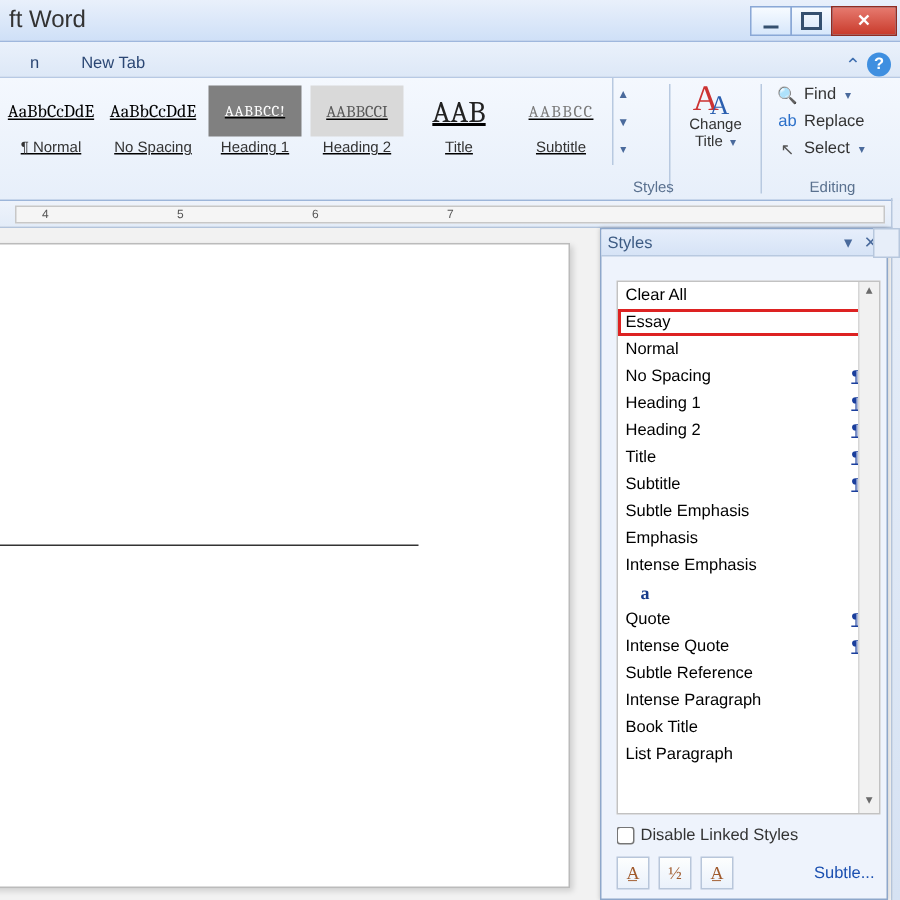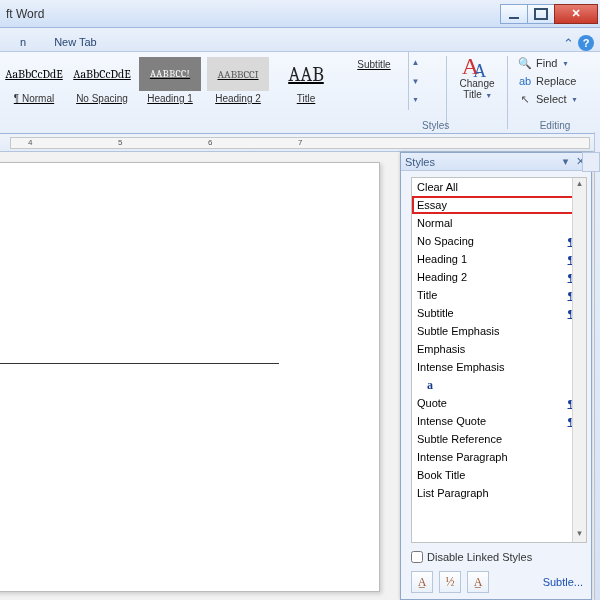--- a/index.html
+++ b/index.html
@@ -1,19 +1,19 @@
 <!DOCTYPE html>
 <html><head>
 <meta charset="utf-8">
 <style>
   * { box-sizing: border-box; margin: 0; padding: 0; }
   body { font-family: "Segoe UI", Tahoma, sans-serif; font-size: 11px; background: #fff; width: 600px; height: 600px; overflow: hidden; position: relative; }
 
   .titlebar { height: 28px; background: linear-gradient(#e9f0fb, #cfe0f7); border-bottom: 1px solid #9fb7dd; display: flex; align-items: center; justify-content: space-between; padding-left: 6px; }
-  .titlebar-left { font-size: 12px; color: #333; }
+  .titlebar-left { font-size: 16px; color: #333; }
   .winbtns { display: flex; height: 20px; margin-right: 2px; }
   .winbtn { width: 28px; height: 20px; border: 1px solid #8aa8d6; background: linear-gradient(#f7fbff,#d7e7fb); display: flex; align-items: center; justify-content: center; margin-left: -1px; }
   .winbtn.close { width: 44px; background: linear-gradient(#e67a6f,#c93b2c); border-color: #8f2c22; color: #fff; font-weight: bold; }
   .winbtn.min::after { content:""; width:10px; border-top:2px solid #35506f; position:relative; top:4px; }
   .winbtn.max::after { content:""; width:10px; height:8px; border:2px solid #35506f; }
   .winbtn.close::after { content:"✕"; font-size:11px; }
 
   .tabsrow { height: 24px; background: linear-gradient(#eaf1fb,#dde8f7); display: flex; align-items: flex-end; padding-left: 12px; gap: 12px; border-bottom: 1px solid #b7c9e4; }
   .tabsrow .tab { padding: 3px 8px; color: #2b4774; font-size: 11px; }
   .tabsrow .help { margin-left:auto; display:flex; gap:4px; padding-right:6px; align-items:center; }
@@ -53,21 +53,21 @@
   .ruler .num { position:absolute; top:0; font-size:8px; color:#555; }
 
   .workspace { position:absolute; left:0; top:152px; right:0; bottom:0; background:#f2f2f2; }
   .page { position:absolute; left:-10px; top:10px; width:390px; height:430px; background:#fff; border:1px solid #bbb; box-shadow: 2px 2px 4px rgba(0,0,0,0.15); }
   .page .hr { border-top:1px solid #333; position:absolute; left:0; right:100px; top:200px; }
 
   .styles-pane { position:absolute; right:8px; top:0; width:192px; height:448px; background:#eef3fc; border:1px solid #8ea7ca; box-shadow:0 0 3px rgba(0,0,0,0.2); z-index:5; display:flex; flex-direction:column; }
   .pane-head { height:18px; background:linear-gradient(#e6eefb,#d6e3f6); border-bottom:1px solid #b8c9e0; display:flex; align-items:center; padding:0 4px; font-size:11px; color:#3d5b84; }
   .pane-head .sp { margin-left:auto; display:flex; gap:2px; }
   .pane-head .sp span { width:13px; text-align:center; color:#4a6a9c; cursor:default; font-size:11px; }
-  .pane-body { flex:1; background:#fff; margin:6px 4px 0 10px; border:1px solid #c2c2c2; overflow:hidden; position:relative; }
+  .pane-body { flex:1; background:#fff; margin:16px 4px 0 10px; border:1px solid #c2c2c2; overflow:hidden; position:relative; }
   .stylelist { }
   .srow { display:flex; align-items:center; height:18px; padding:0 6px 0 4px; font-size:11px; color:#000; border:1px solid transparent; }
   .srow.sel { border:2px solid #d22; padding:0 5px 0 3px; }
   .srow .nm { flex:1; }
   .glyph { width:16px; text-align:right; font-family: "Times New Roman", serif; font-weight:bold; }
   .glyph.para { color:#1a3e9c; font-size:12px; }
   .glyph.linked { color:#1a3e9c; font-size:11px; text-decoration:underline; }
   .glyph.char { color:#153a8a; font-size:12px; }
   .pane-scroll { position:absolute; right:0; top:0; bottom:0; width:14px; background:#f1f1f1; border-left:1px solid #d6d6d6; display:flex; flex-direction:column; }
   .pane-scroll .cap { height:14px; text-align:center; font-size:9px; color:#6b6b6b; }
@@ -120,20 +120,21 @@
       </div>
       <div class="styleitem">
         <div class="styleprev h2">AABBCCI</div>
         <div class="stylelabel">Heading 2</div>
       </div>
       <div class="styleitem">
         <div class="styleprev titlep">AAB</div>
         <div class="stylelabel">Title</div>
       </div>
       <div class="styleitem">
+        <div class="styleprev subtitlep">AABBCC</div>
         <div class="stylelabel">Subtitle</div>
       </div>
     </div>
   <div class="gallerymore">
       <span>▲</span>
       <span>▼</span>
       <span>▾</span>
     </div>
   <div class="ribgroup" style="flex:1; min-width:0;">
     <div class="caption">Styles</div>

